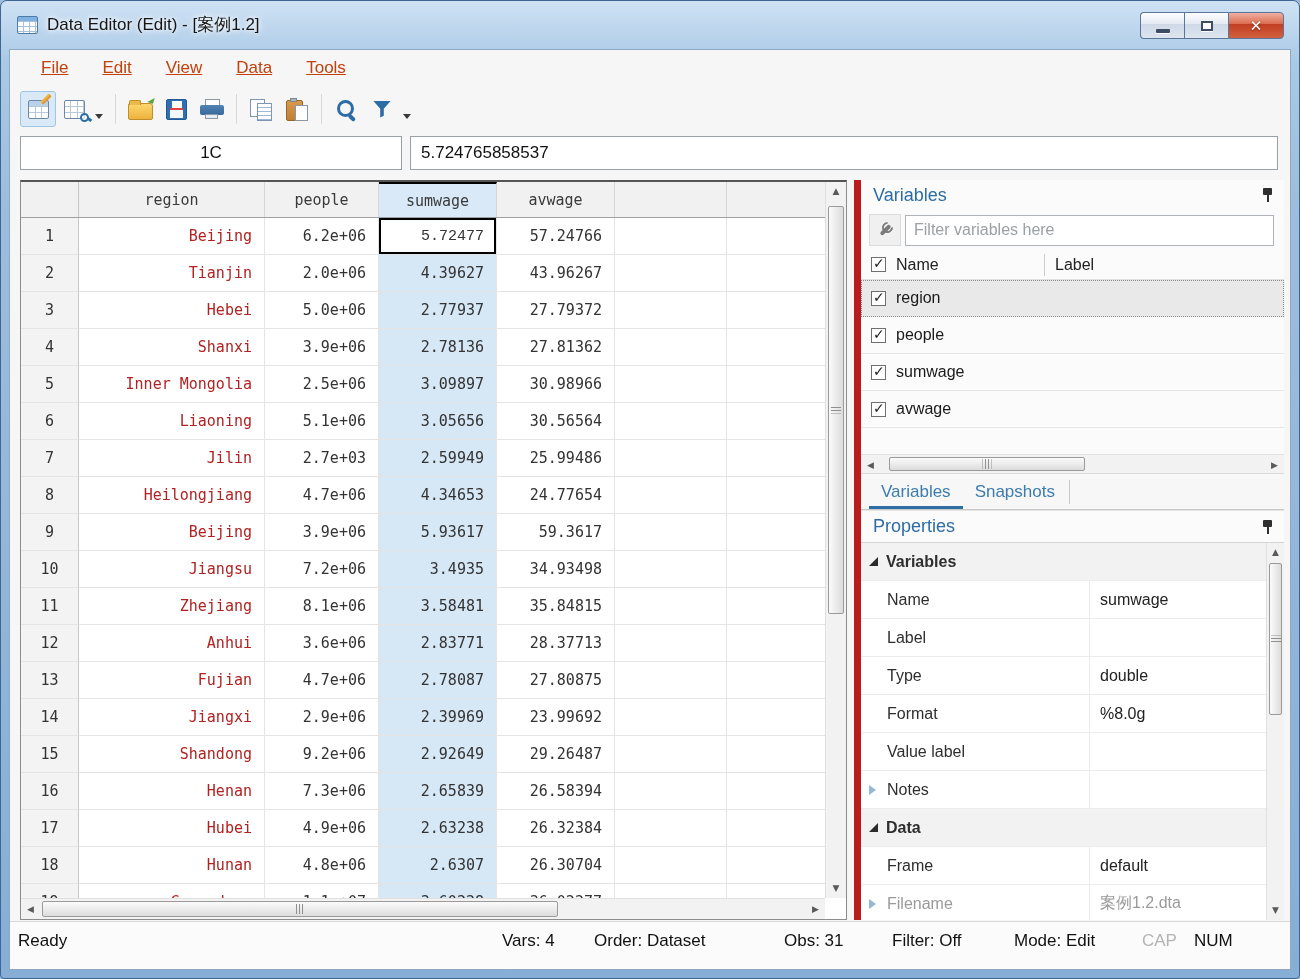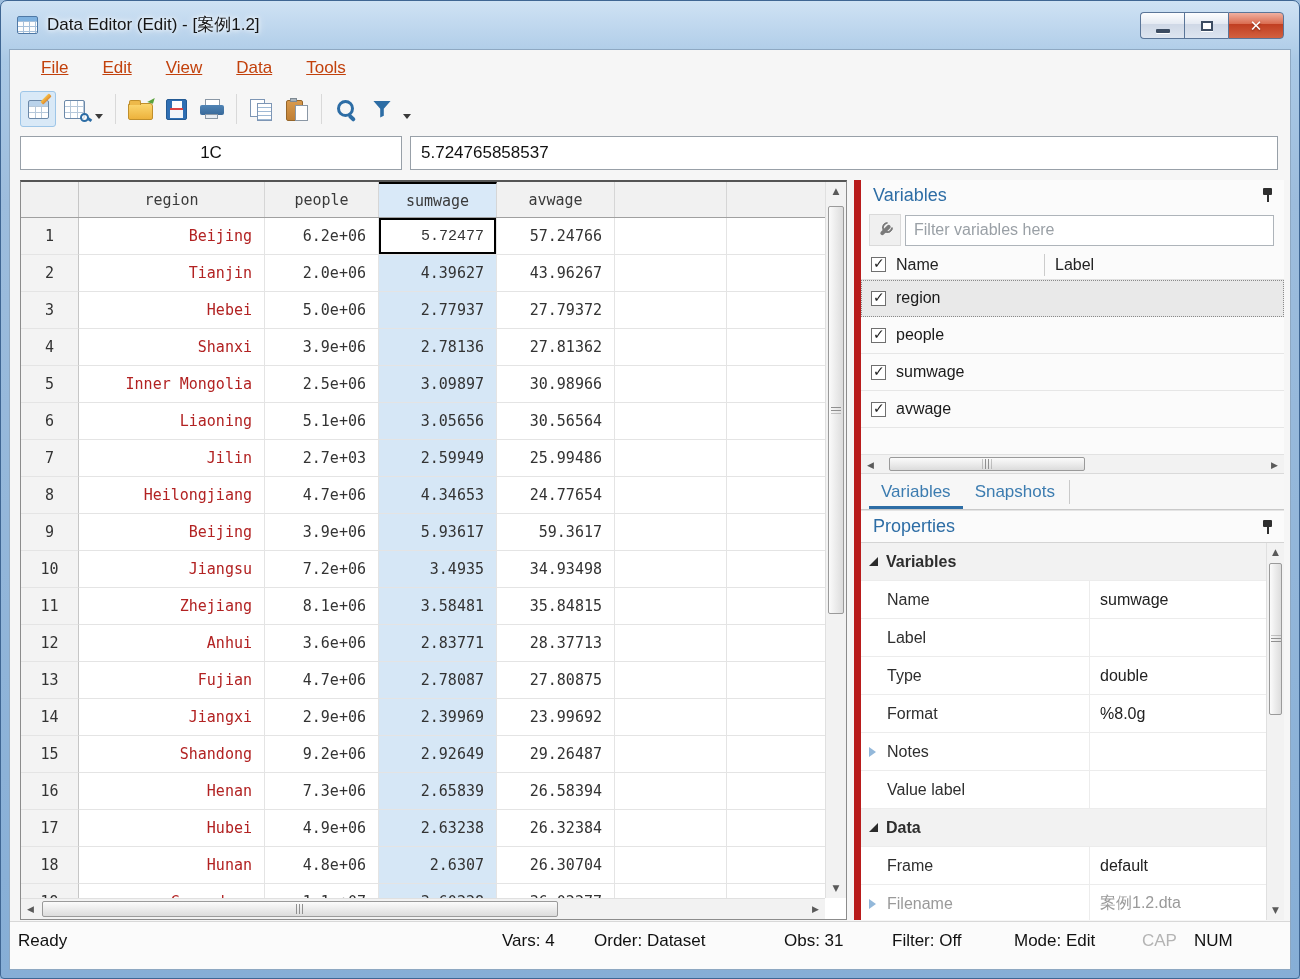--- a/index.html
+++ b/index.html
@@ -552,26 +552,26 @@
               </div>
             <div class="prow kv">
                 <span class="pkey">Type</span>
                 <span class="pval">double</span>
               </div>
             <div class="prow kv">
                 <span class="pkey">Format</span>
                 <span class="pval">%8.0g</span>
               </div>
             <div class="prow kv">
+                <span class="pkey">Value label</span>
+                <span class="pval"></span>
+              </div>
+            <div class="prow kv">
                 <span class="tri-col"></span>
                 <span class="pkey">Notes</span>
-                <span class="pval"></span>
-              </div>
-            <div class="prow kv">
-                <span class="pkey">Value label</span>
                 <span class="pval"></span>
               </div>
             <div class="prow section">
                 <span class="tri-exp"></span>
                 <span class="pkey">Data</span>
               </div>
             <div class="prow kv">
                 <span class="pkey">Frame</span>
                 <span class="pval">default</span>
               </div>

